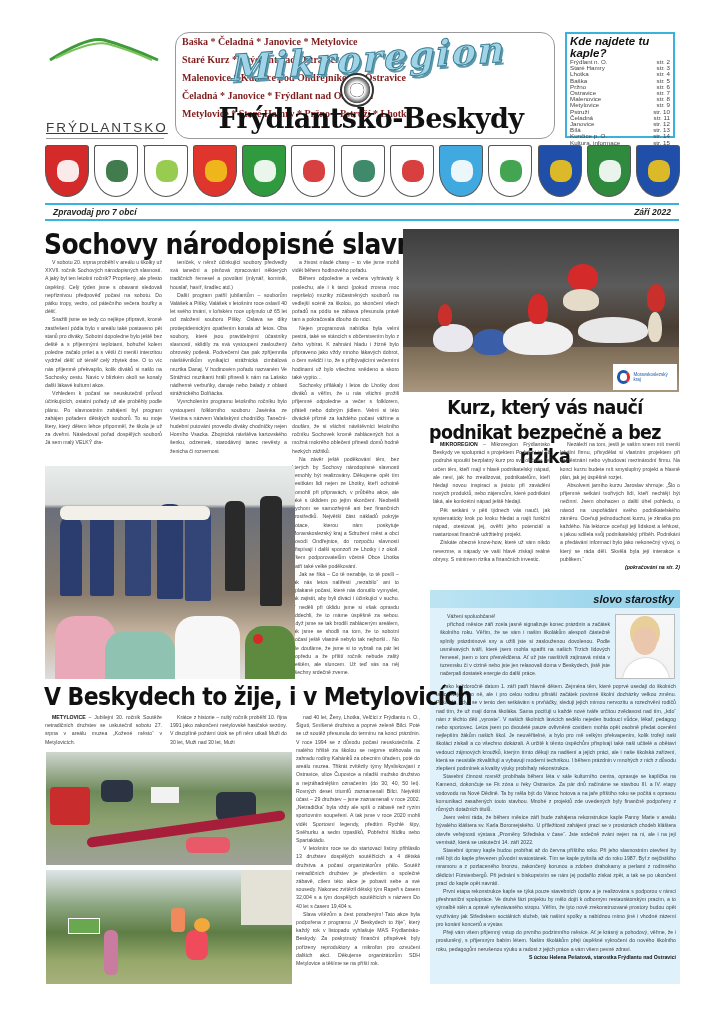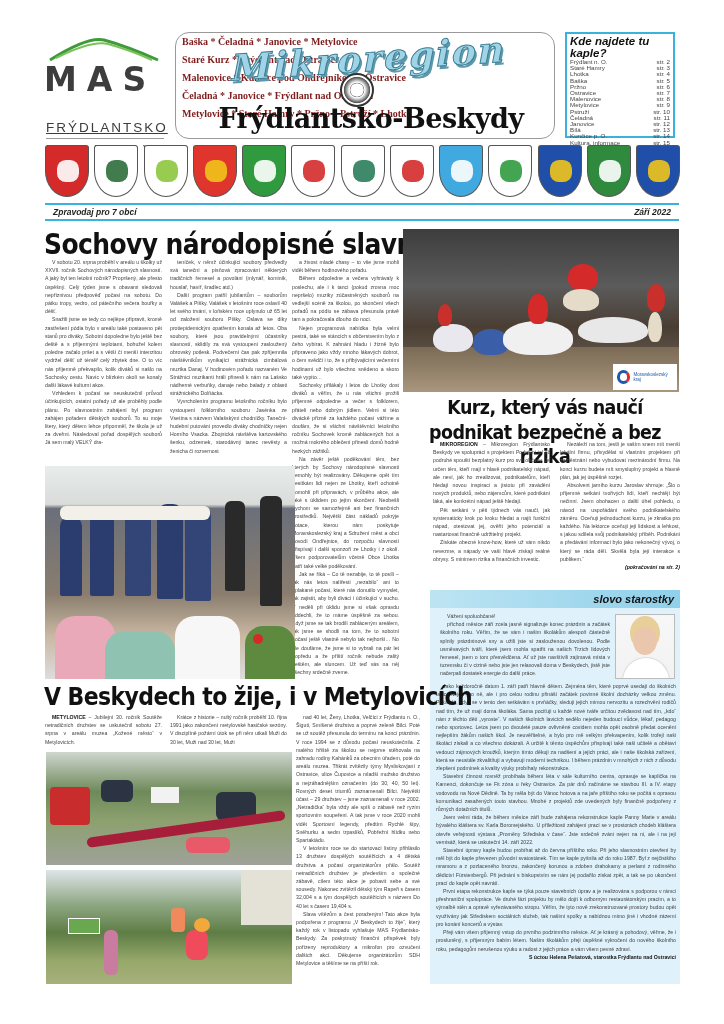--- a/index.html
+++ b/index.html
@@ -69,21 +69,20 @@
   .mayor-shoulders { position: absolute; left: 6px; top: 42px; width: 48px; height: 24px; border-radius: 24px 24px 0 0; background: #fff; border: 1px solid #ddd; }
 </style>
 </head>
 <body>
 
 <div class="abs mas-logo">
   <svg class="mas-hill" viewBox="0 0 112 26">
     <path d="M2 24 Q40 0 56 4 Q78 10 110 24" stroke="#3f9a3a" stroke-width="3" fill="none"></path>
     <path d="M8 22 Q44 4 60 8 Q82 14 104 24" stroke="#7bc159" stroke-width="2" fill="none"></path>
   </svg>
-  <div class="mas-title">MAS</div>
   <div class="mas-sub1">FRÝDLANTSKO</div>
   <div class="mas-line"></div>
   <div class="mas-sub2">BESKYDY</div>
 </div>
 
 <div class="abs banner">
   <div class="banner-bg">
     <div>Baška * Čeladná * Janovice * Metylovice</div>
     <div>Staré Kurz * Frýdlant nad Ostravicí</div>
     <div>Malenovice * Kunčice pod Ondřejníkem * Ostravice</div>

